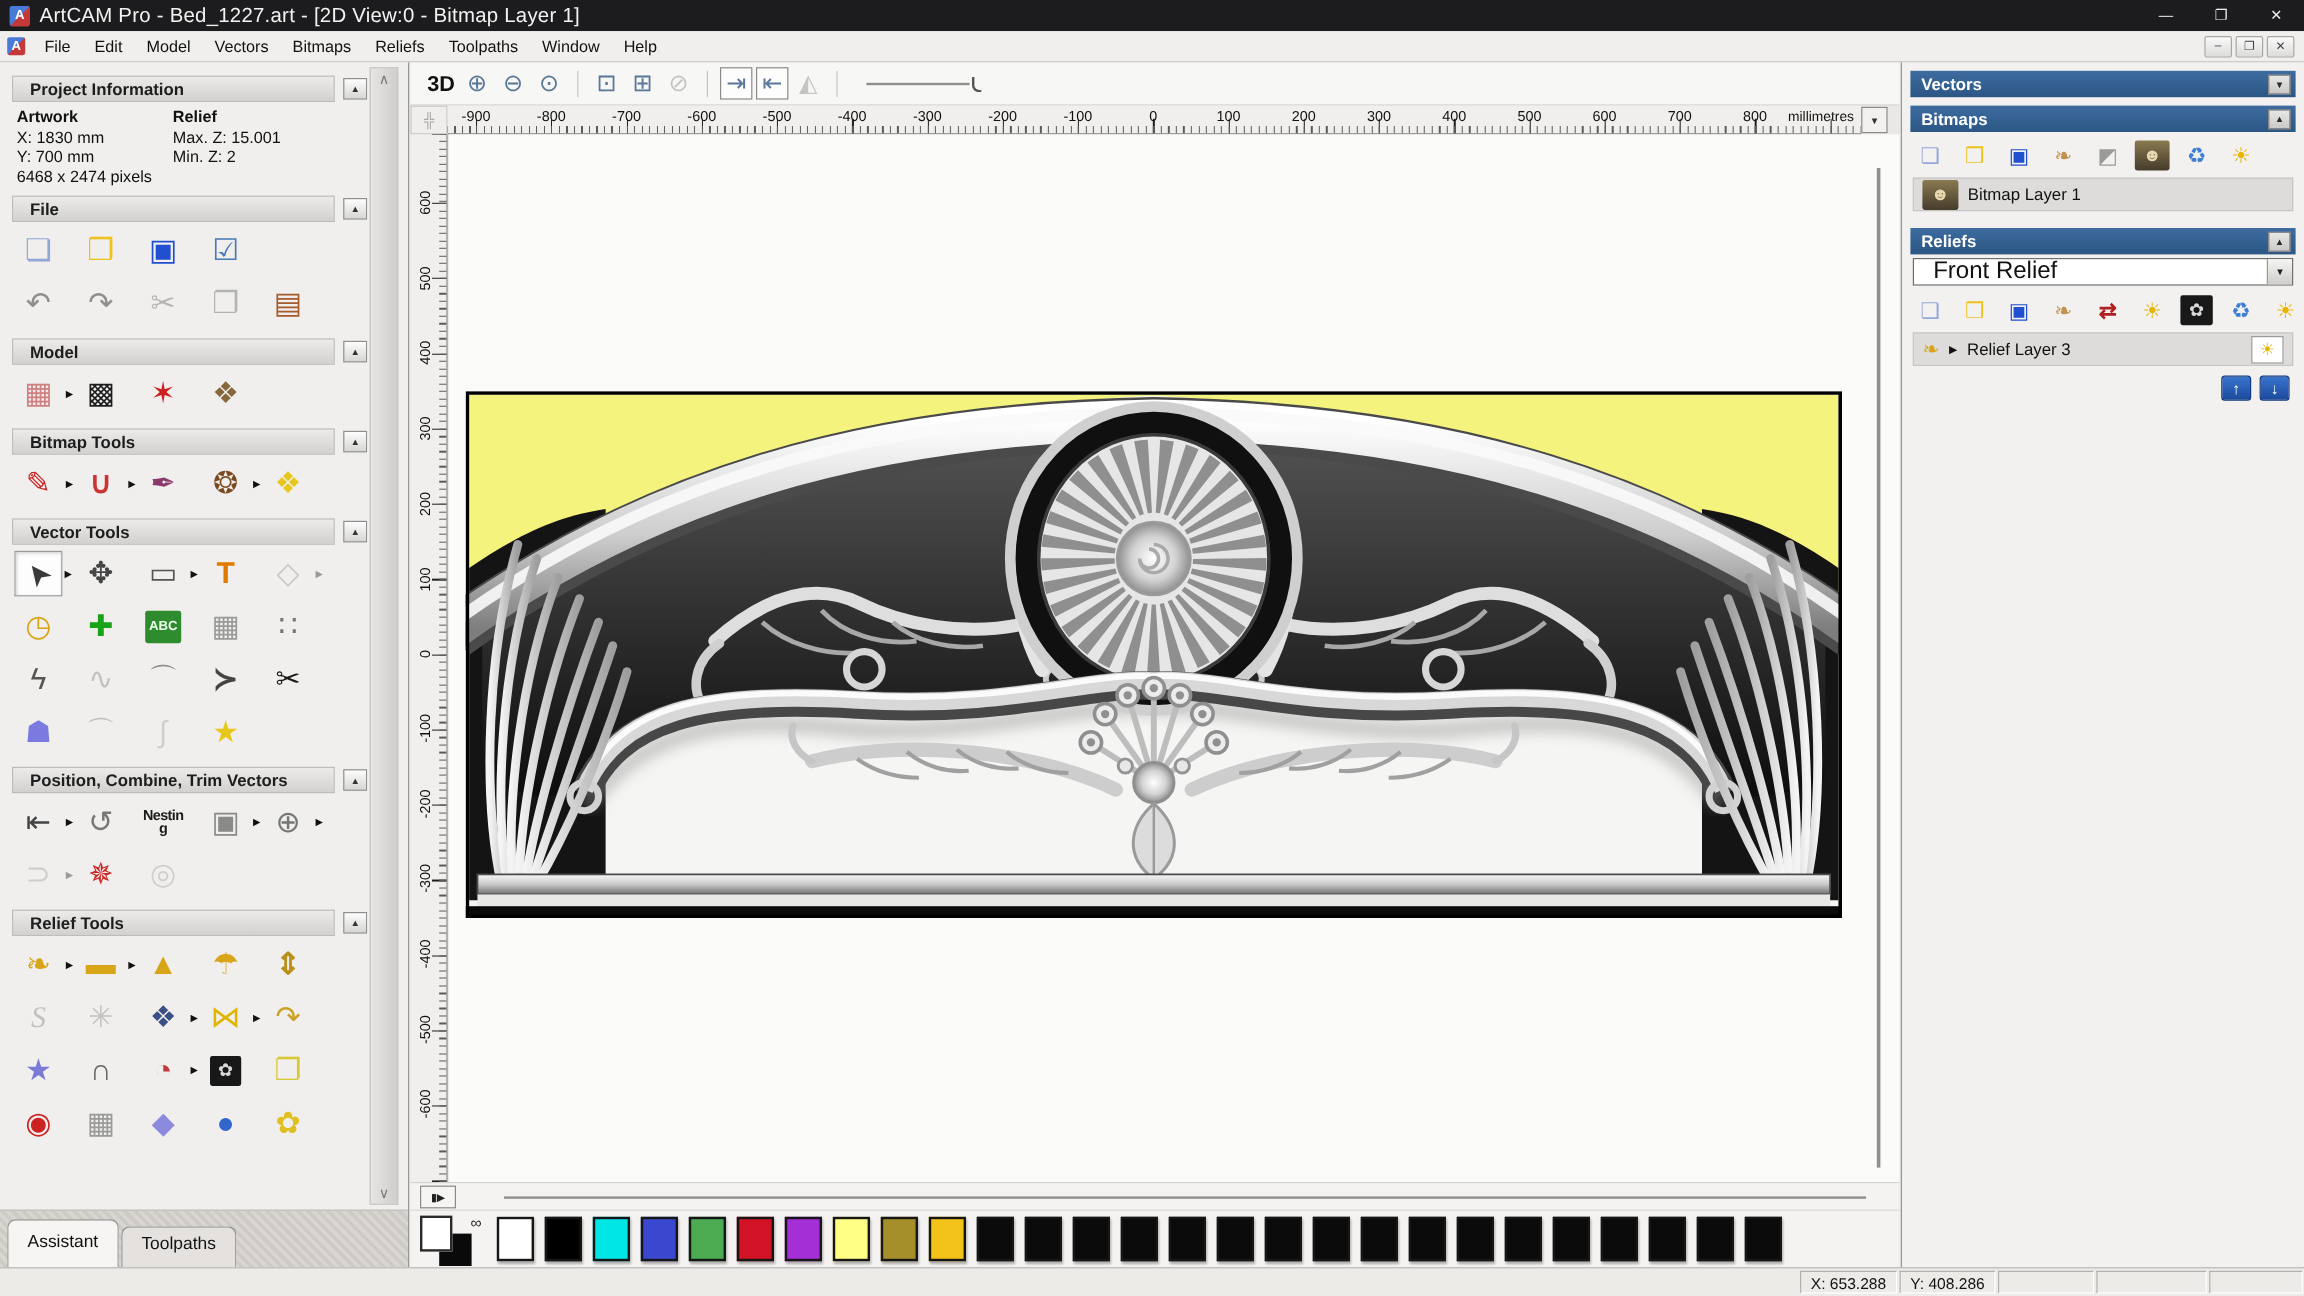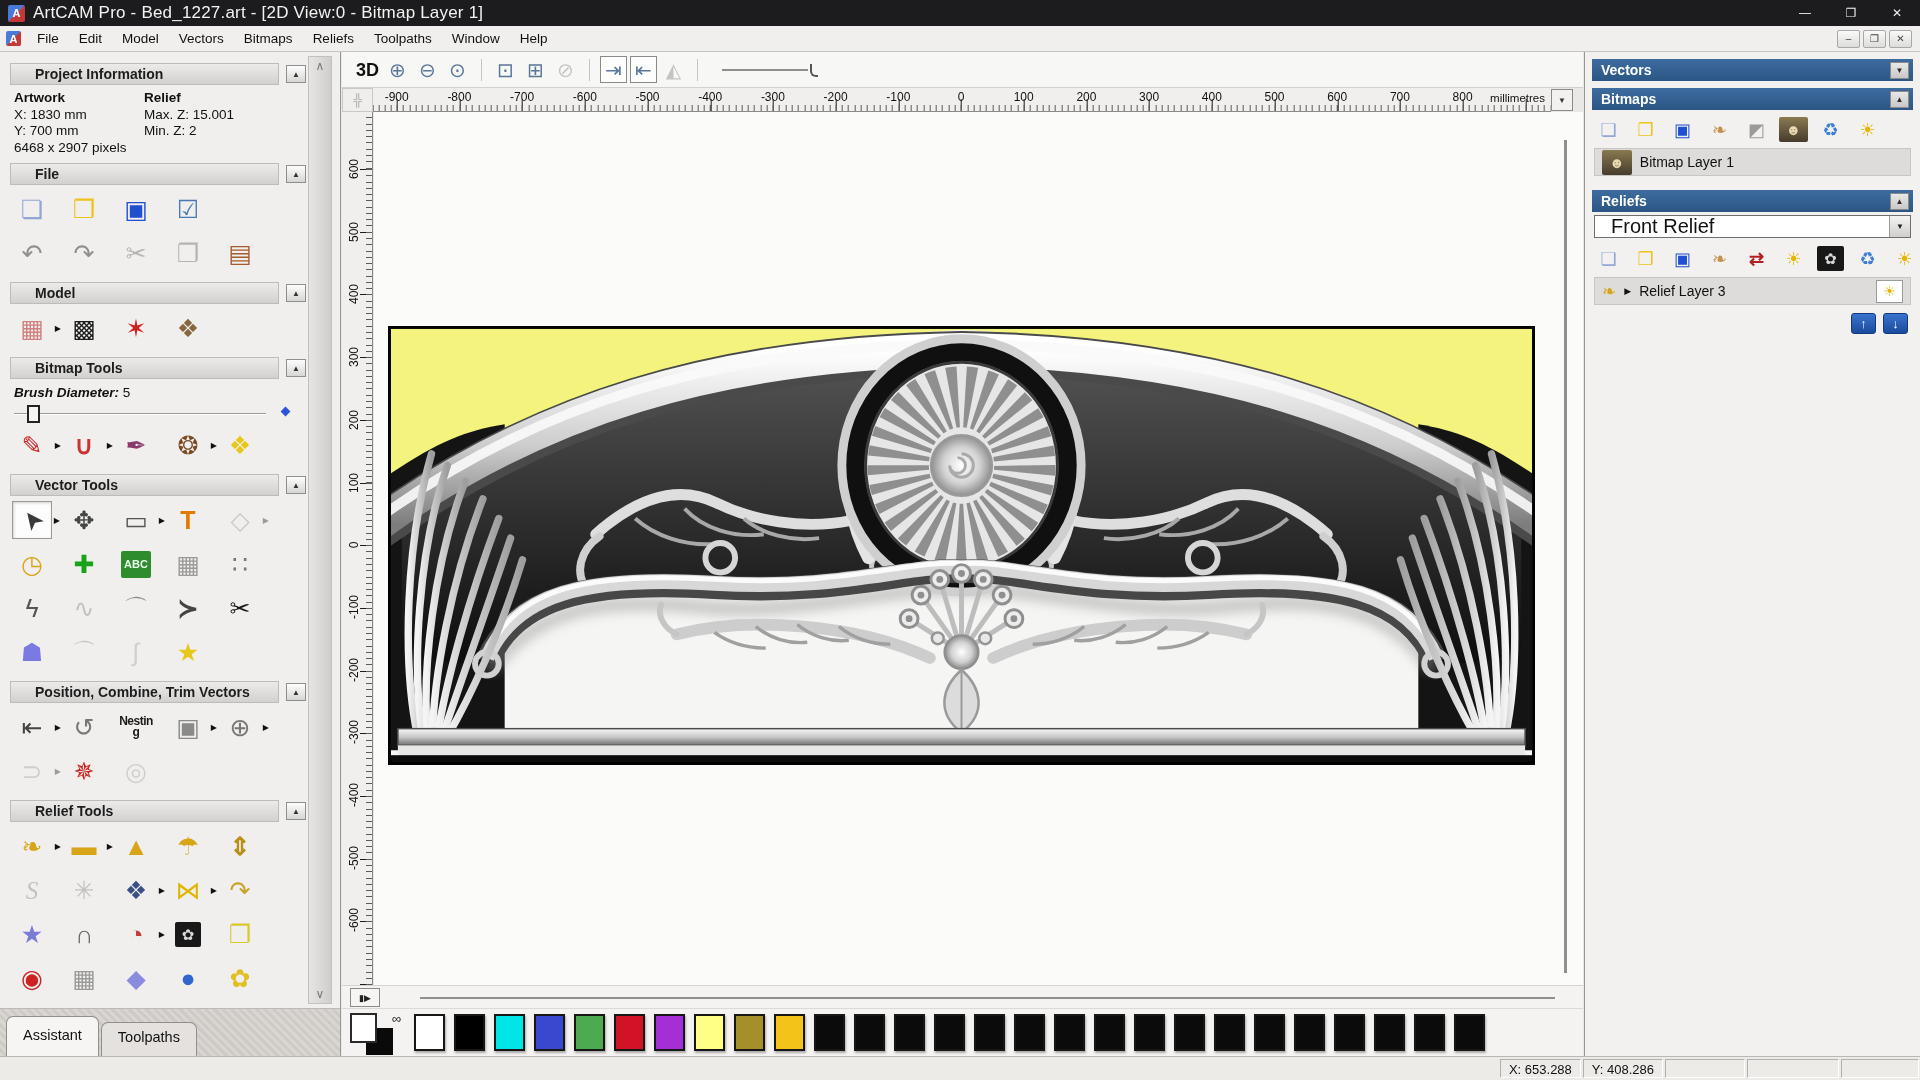--- a/index.html
+++ b/index.html
@@ -16,21 +16,21 @@
   .menu-item{padding:3px 10px;font-size:13.5px}
   .mdi{margin-left:auto;display:flex;gap:3px;padding-right:8px}
   .mdibtn{width:23px;height:18px;border:1px solid #a8a8a6;background:linear-gradient(#fafafa,#dcdcda);font-size:10px;display:flex;align-items:center;justify-content:center;color:#444;border-radius:2px}
 
   
   .left-panel{position:absolute;left:0;top:52px;width:341px;bottom:24px;background:#f0efed;border-right:1px solid #979795}
   .panel-content{position:absolute;left:0;top:0;width:306px;bottom:48px;overflow:hidden;padding:4px 0 0 10px}
   .panel-scroll{position:absolute;right:8px;top:4px;bottom:52px;width:24px;background:linear-gradient(90deg,#e6e5e3,#cfcecb);border:1px solid #c2c1bf;color:#7a7a78;font-size:12px}
   .panel-scroll .pch{position:absolute;left:0;right:0;text-align:center}
   .sec-head{display:flex;align-items:center;margin:7px 0 2px 0}
-  .sec-title{flex:1;font-weight:bold;font-size:14px;color:#1d1d1d;background:linear-gradient(#eceby,#d5d4d2);background:linear-gradient(#ecebe9,#d2d1cf);border:1px solid #bdbcba;padding:2px 24px}
+  .sec-title{flex:1;font-weight:bold;font-size:14px;color:#1d1d1d;background:linear-gradient(#eceby,#d5d4d2);background:linear-gradient(#ecebe9,#d2d1cf);border:1px solid #bdbcba;padding:2px 14px}
   .collapse-btn{width:20px;height:18px;margin-left:7px;border:1px solid #8f8f8d;background:linear-gradient(#fdfdfd,#d6d6d4);display:flex;align-items:center;justify-content:center;font-size:8px;color:#333}
   .info-grid{display:grid;grid-template-columns:130px 1fr;padding:3px 4px 0 4px;line-height:16.5px;font-size:13.5px}
   .info-grid .hd{font-weight:bold}
   .tool-row{display:flex;align-items:center;gap:12px;padding:3px 2px;height:44px}
   .ticon{position:relative;width:40px;height:38px;display:flex;align-items:center;justify-content:center;flex:none}
   .ticon.pressed{background:#fdfdfd;border:1px solid #9a9a98;box-shadow:inset 1px 1px 3px rgba(0,0,0,.18)}
   .glyph{font-size:25px;line-height:1}
   .dim{opacity:.38;filter:grayscale(1)}
   .fly{position:absolute;right:-9px;top:50%;transform:translateY(-50%);font-size:8px;color:#111}
   .abc{background:#2e8b2e;color:#eaffea!important;font-size:11px;font-weight:bold;padding:8px 3px;border-radius:2px;letter-spacing:0}
@@ -146,21 +146,21 @@
       <span class="sec-title">Project Information</span>
       <span class="collapse-btn">▲</span>
     </div>
     <div class="info-grid">
       <span class="hd">Artwork</span>
       <span class="hd">Relief</span>
       <span>X: 1830 mm</span>
       <span>Max. Z: 15.001</span>
       <span>Y: 700 mm</span>
       <span>Min. Z: 2</span>
-      <span>6468 x 2907 pixels</span>
+      <span>6468 x 2474 pixels</span>
       <span></span>
     </div>
 
     <div class="sec-head">
       <span class="sec-title">File</span>
       <span class="collapse-btn">▲</span>
     </div>
     <div class="tool-row">
         <span class="ticon">
           <span class="glyph" style="color: rgb(147, 167, 214);">❏</span>
@@ -209,27 +209,20 @@
           <span class="glyph" style="color: rgb(204, 32, 32);">✶</span>
         </span>
         <span class="ticon">
           <span class="glyph" style="color: rgb(135, 104, 60);">❖</span>
         </span>
       </div>
 
     <div class="sec-head">
       <span class="sec-title">Bitmap Tools</span>
       <span class="collapse-btn">▲</span>
-    </div>
-    <div class="brush-row">
-      <span class="brush-label">Brush Diameter:</span>
-      <span>5</span><br>
-      <span class="slider">
-        <span class="track"></span><span class="handle"></span>
-      </span><span class="slider-dot"></span>
     </div>
     <div class="tool-row">
         <span class="ticon">
           <span class="glyph" style="color: rgb(204, 34, 34);">✎</span>
           <span class="fly">▶</span>
         </span>
         <span class="ticon">
           <span class="glyph bold" style="color: rgb(204, 51, 51);">∪</span>
           <span class="fly">▶</span>
         </span>

